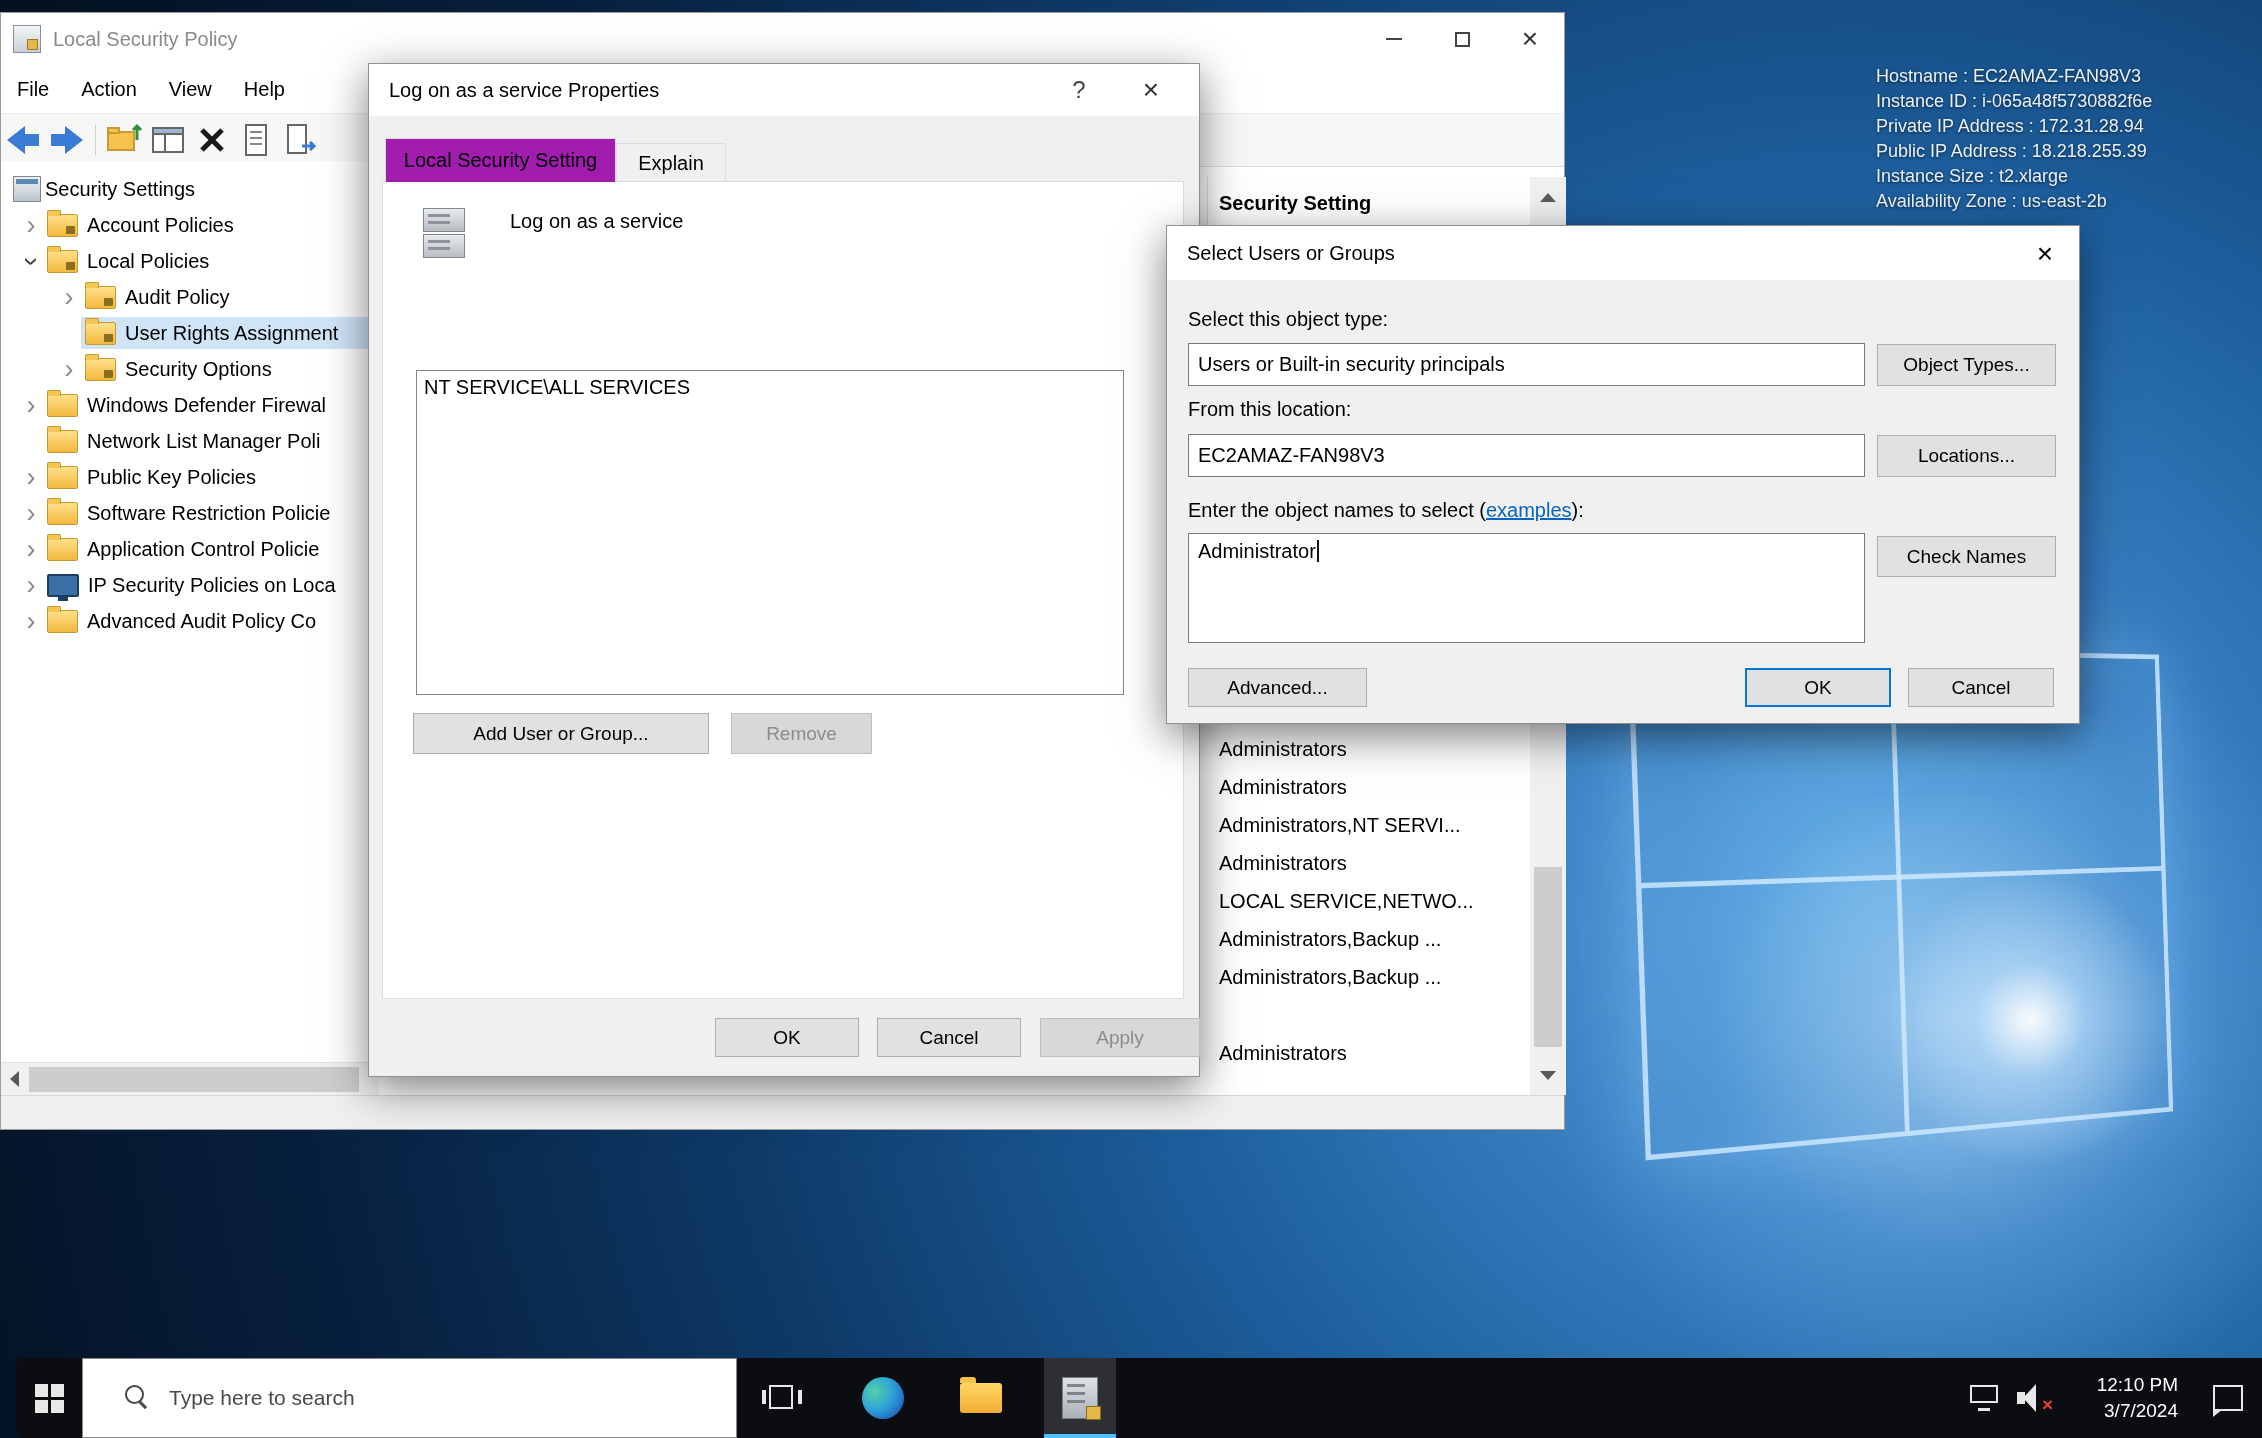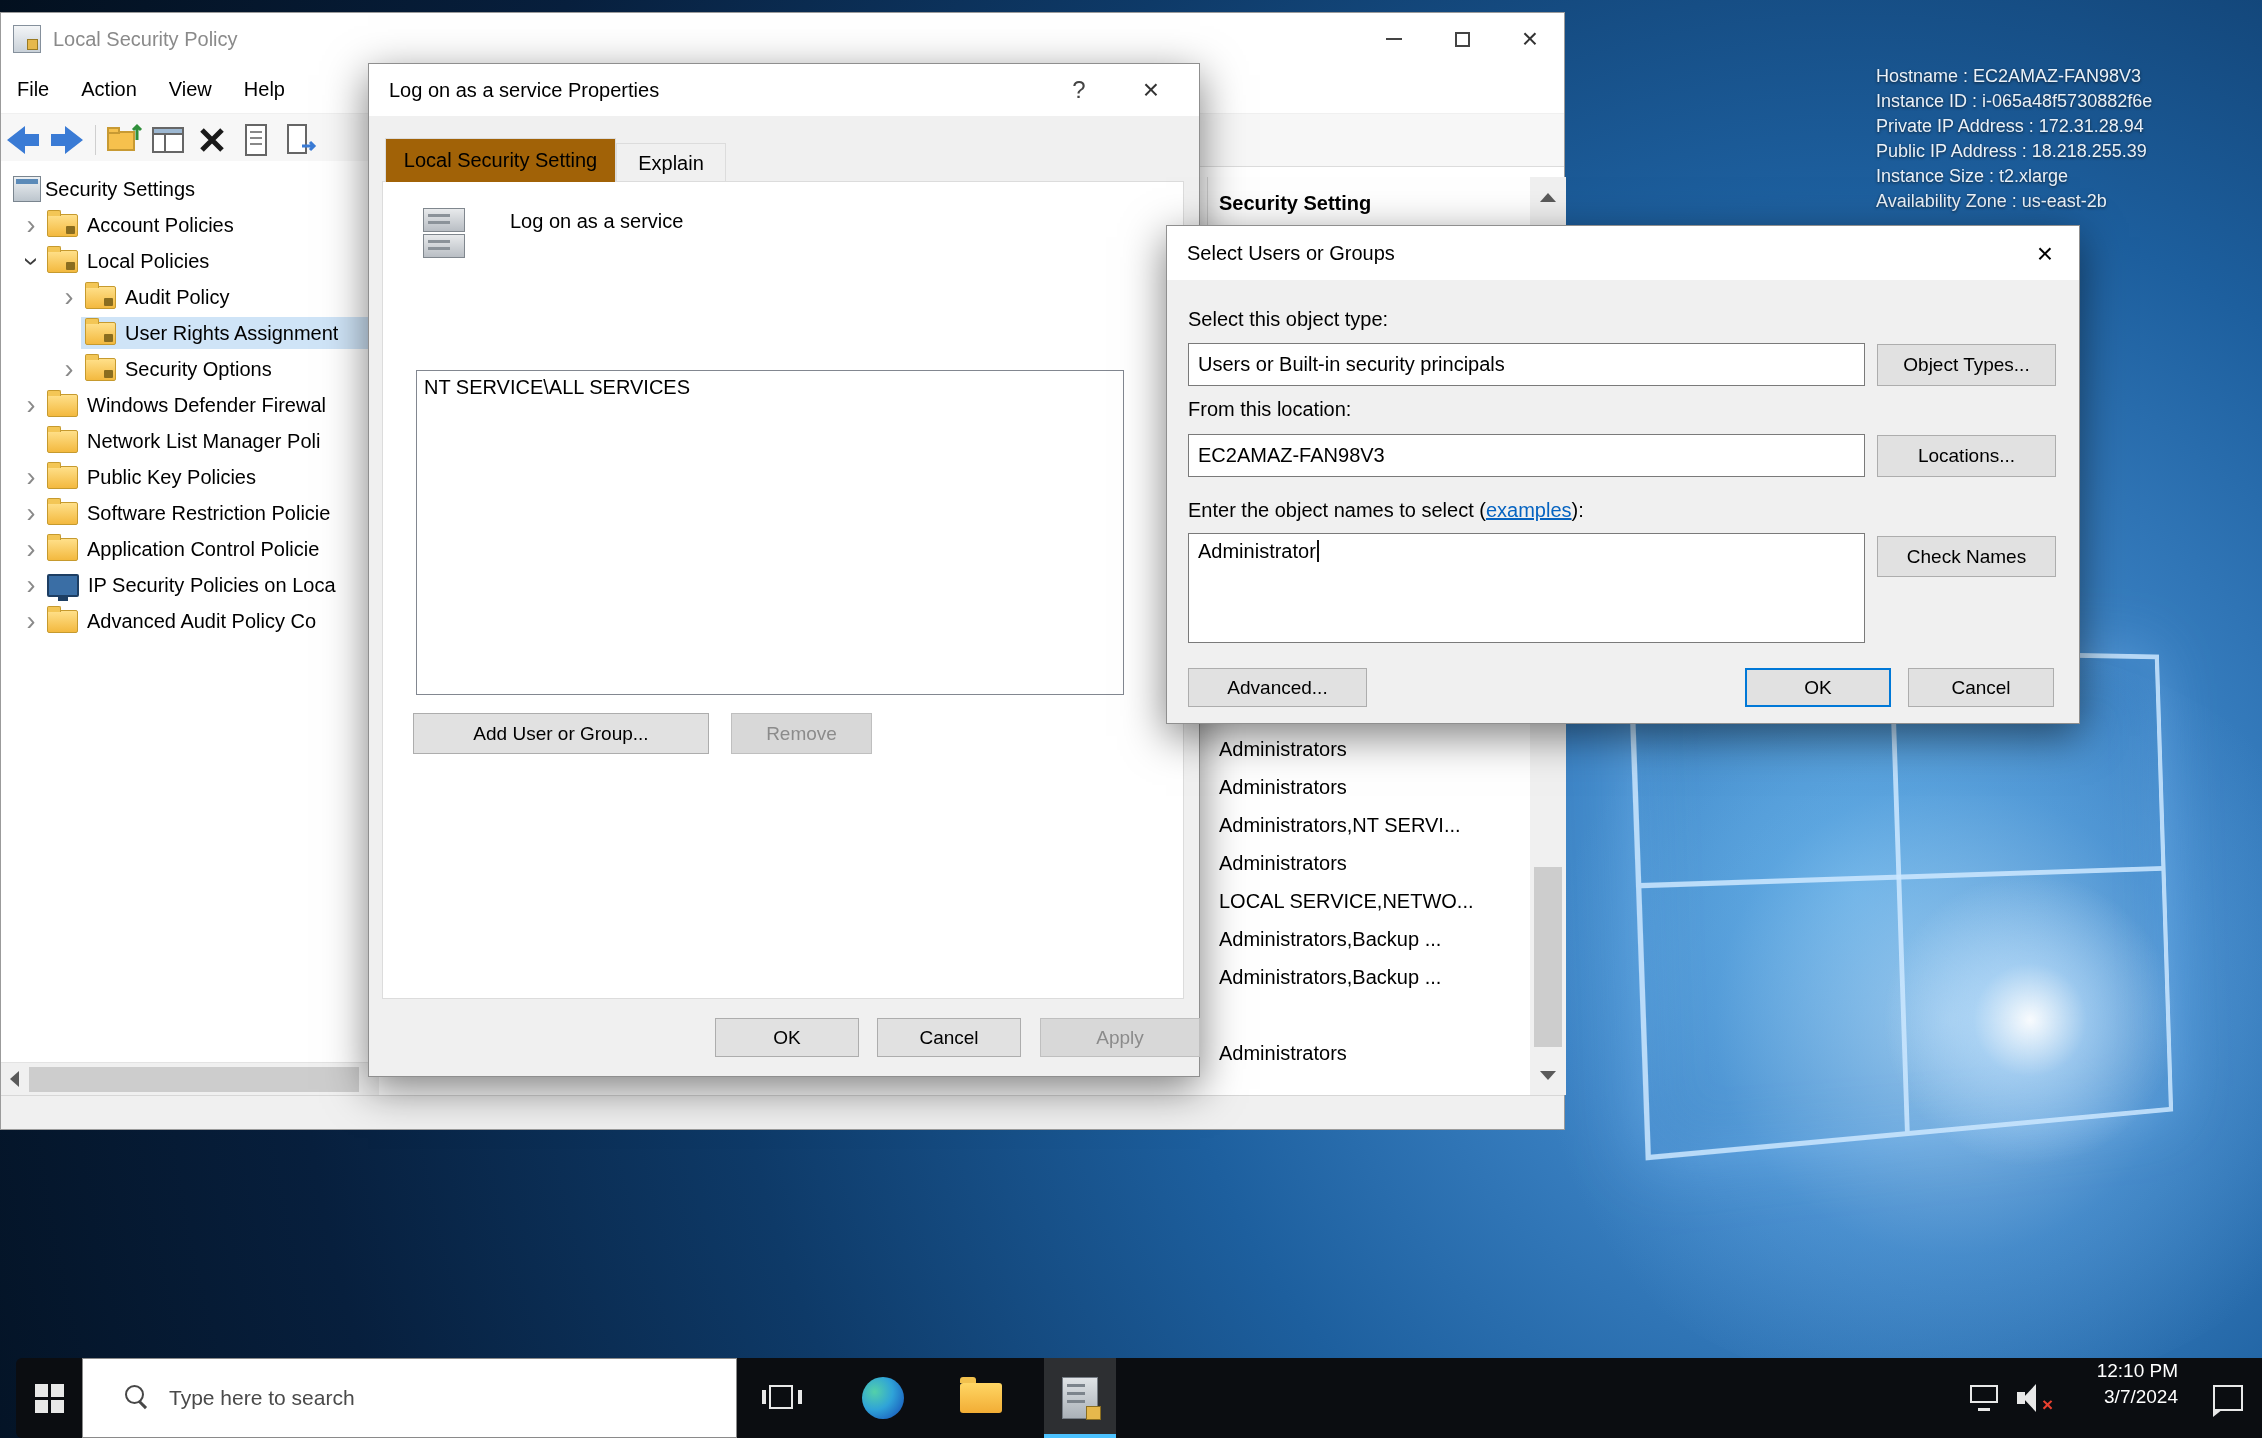--- a/index.html
+++ b/index.html
@@ -90,21 +90,21 @@
   .lrow{height:38px;display:flex;align-items:center;padding-left:840px;font-size:20px;white-space:nowrap;}
   .vscroll{left:1529px;top:164px;width:36px;height:918px;background:#f0f0f0;}
   .vthumb{left:4px;top:690px;width:28px;height:180px;background:#cdcdcd;}
   .mw-bottom{left:0;top:1082px;width:1563px;height:34px;background:#f0f0f0;border-top:1px solid #d7d7d7;box-sizing:border-box;}
 
   
   .props-dlg{left:368px;top:63px;width:830px;height:1012px;}
   .dlg-sysbtn{position:absolute;top:6px;width:48px;height:40px;display:flex;align-items:center;justify-content:center;}
   .tabpage{left:13px;top:117px;width:802px;height:818px;background:#fff;border:1px solid #dcdcdc;box-sizing:border-box;}
   .tab{position:absolute;box-sizing:border-box;display:flex;align-items:center;justify-content:center;font-size:20px;}
-  .tab.selected{left:16px;top:74px;width:231px;height:44px;background:#a16207;border:1px solid #dcdcdc;border-bottom:none;z-index:2;}
+  .tab.selected{left:16px;top:74px;width:231px;height:44px;background:#a21caf;border:1px solid #dcdcdc;border-bottom:none;z-index:2;}
   .tab.unselected{left:247px;top:79px;width:110px;height:39px;background:#f0f0f0;border:1px solid #dcdcdc;border-bottom:none;}
   .server-ic{width:52px;height:58px;position:relative;}
   .server-ic .s1,.server-ic .s2{position:absolute;left:6px;width:40px;height:22px;background:linear-gradient(#e8eaec,#b9bec4);border:1px solid #80878e;}
   .server-ic .s1{top:4px;} .server-ic .s2{top:30px;}
   .server-ic .s1::after,.server-ic .s2::after{content:"";position:absolute;left:4px;top:5px;width:22px;height:3px;background:#8b9299;box-shadow:0 7px 0 #8b9299;}
   .entries-box{left:33px;top:188px;width:708px;height:325px;background:#fff;border:1px solid #828790;box-sizing:border-box;padding:5px 7px;}
 
   
   .select-dlg{left:1166px;top:225px;width:912px;height:497px;}
   .lbl{position:absolute;font-size:20px;color:#000;}
@@ -131,21 +131,21 @@
   .secpol-ic::before{content:"";position:absolute;left:4px;top:6px;width:18px;height:3px;background:#7c848c;box-shadow:0 8px 0 #7c848c,0 16px 0 #7c848c;}
   .secpol-ic::after{content:"";position:absolute;right:-4px;bottom:-2px;width:13px;height:12px;background:#e6b84c;border:1px solid #8a6d1f;}
   .tray-ic{position:absolute;top:0;height:80px;display:flex;align-items:center;justify-content:center;}
   .net-ic{position:relative;width:30px;height:26px;}
   .net-ic::before{content:"";position:absolute;left:0;top:0;width:28px;height:18px;border:2.5px solid #e8e8e8;box-sizing:border-box;}
   .net-ic::after{content:"";position:absolute;left:8px;bottom:0;width:12px;height:3px;background:#e8e8e8;}
   .spk-ic{position:relative;width:34px;height:28px;}
   .spk-body{position:absolute;left:0;top:8px;width:8px;height:12px;background:#e8e8e8;}
   .spk-cone{position:absolute;left:6px;top:0;width:0;height:0;border-top:14px solid transparent;border-bottom:14px solid transparent;border-right:13px solid #e8e8e8;}
   .spk-x{position:absolute;right:-2px;bottom:-2px;color:#e8402f;font-size:19px;font-weight:bold;line-height:1;}
-  .clock{position:absolute;right:100px;top:0;height:80px;display:flex;flex-direction:column;justify-content:flex-start;align-items:flex-end;color:#fff;font-size:19px;line-height:26px;}
+  .clock{position:absolute;right:100px;top:0;height:80px;display:flex;flex-direction:column;justify-content:center;align-items:flex-end;color:#fff;font-size:19px;line-height:26px;}
   .ac-ic{position:relative;width:30px;height:26px;border:2.5px solid #e8e8e8;box-sizing:border-box;}
   .ac-ic::after{content:"";position:absolute;left:-2.5px;bottom:-8px;width:0;height:0;border-top:8px solid #e8e8e8;border-right:10px solid transparent;}
 </style>
 </head>
 <body>
 
 <div id="screen">
 
   <div class="wallpaper abs">
     <div class="wp-glow abs"></div>

